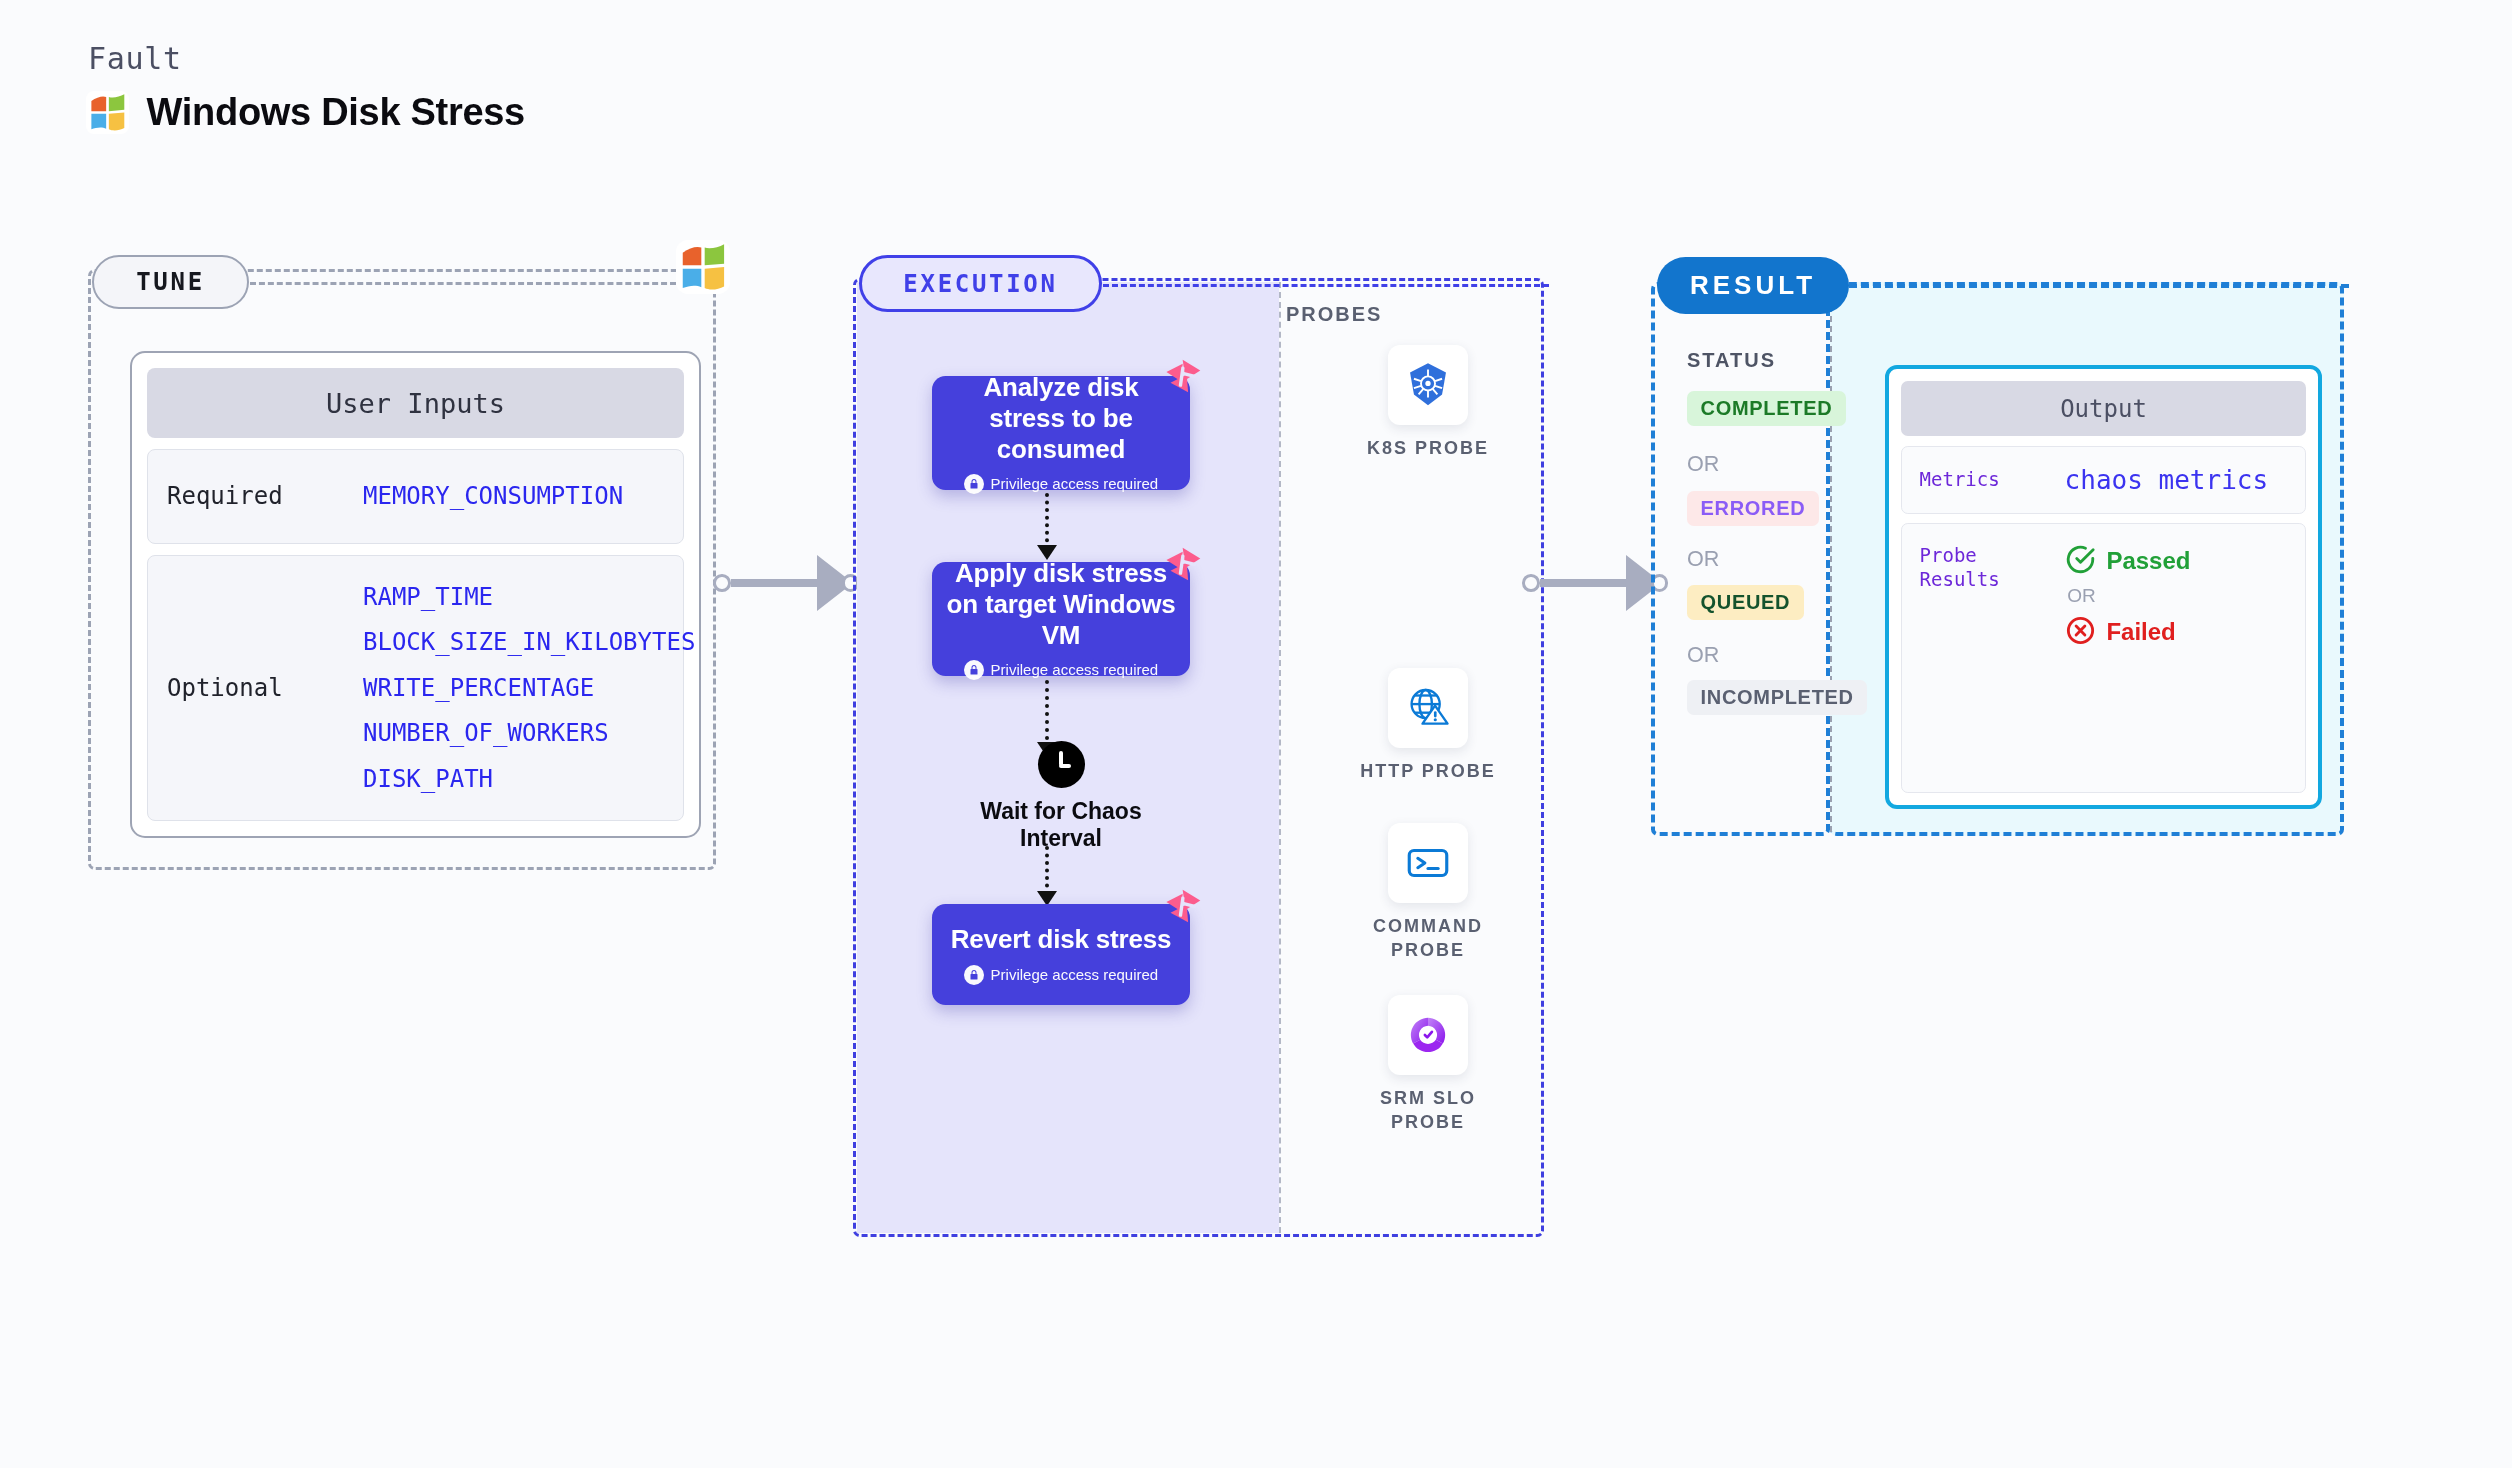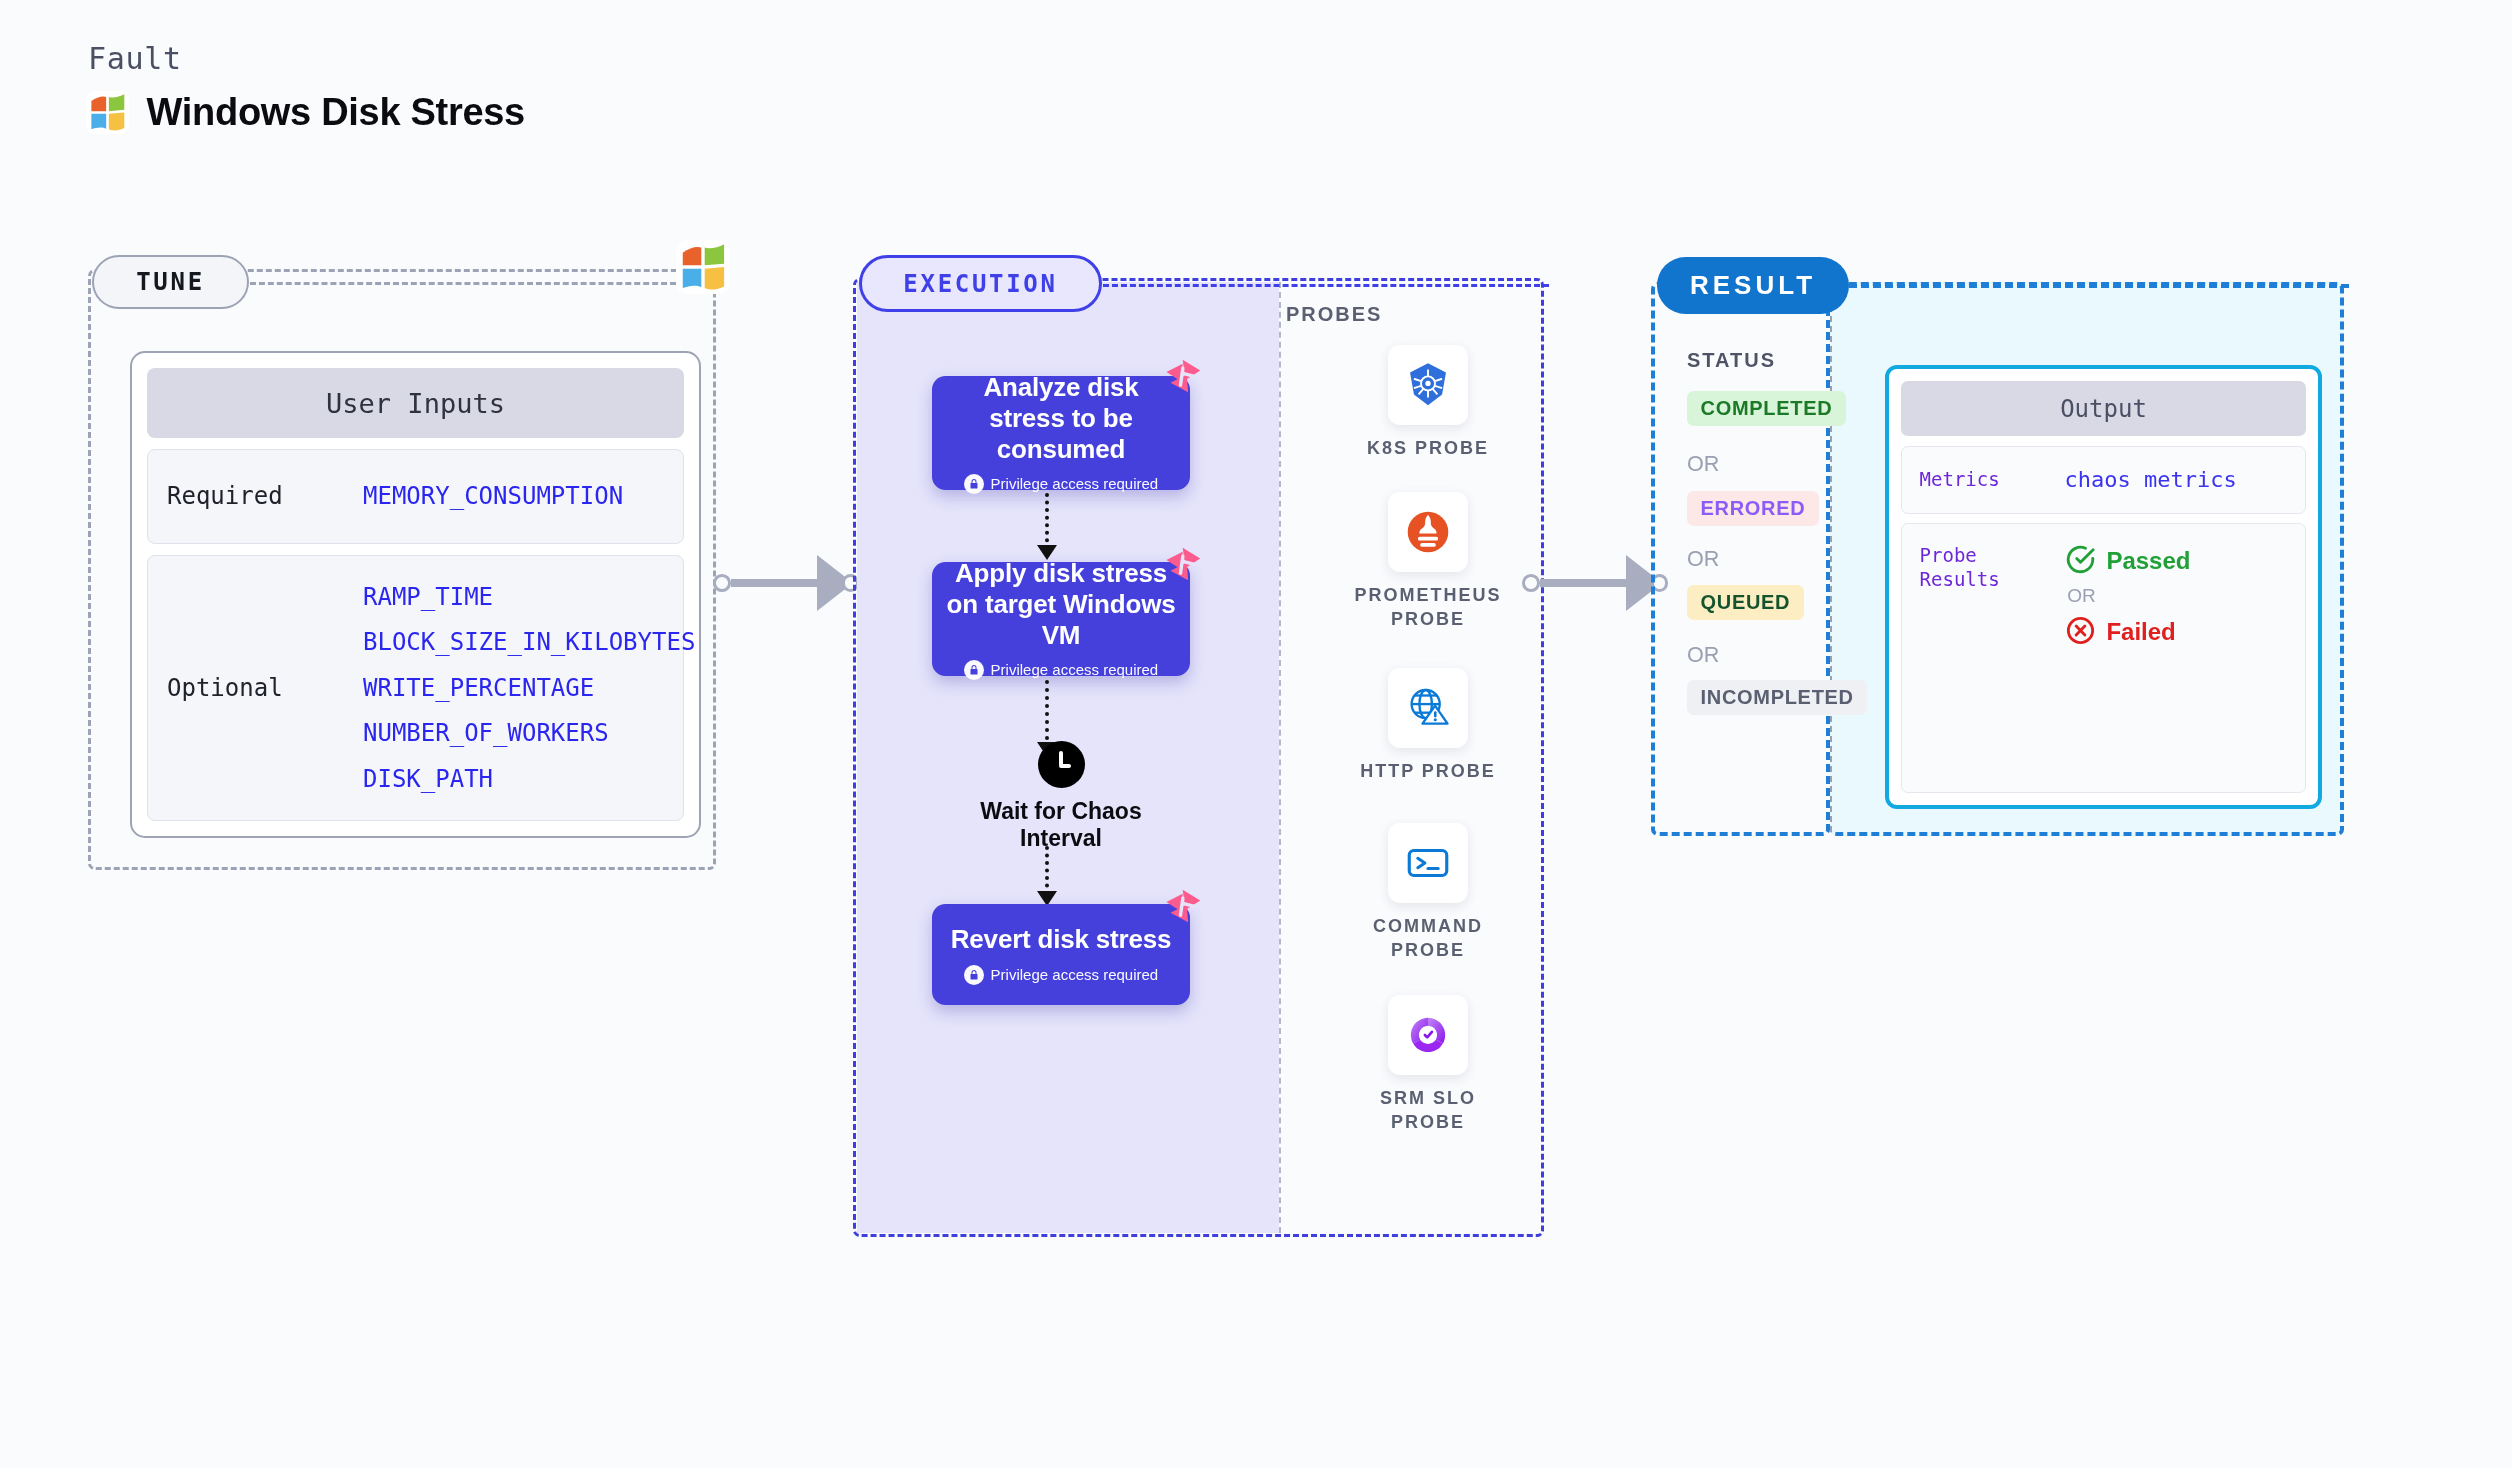--- a/index.html
+++ b/index.html
@@ -254,21 +254,21 @@
     flex: 1; background: #fafbfd; border: 1.4px solid #e5e7ee;
     border-radius: 6.8px; display: flex; align-items: flex-start; padding: 20px 17.6px;
   }
   .out-key {
     font-family: "DejaVu Sans Mono", monospace;
     font-size: 19px; color: #6d28d9; width: 145px; flex: none;
     line-height: 1.25;
   }
   .out-val-link {
     font-family: "DejaVu Sans Mono", monospace;
-    font-size: 22px; color: #3b33f0;
+    font-size: 26px; color: #3b33f0;
   }
   .res-list { display: flex; flex-direction: column; gap: 8px; }
   .res-item { display: flex; align-items: center; gap: 10.8px; }
   .res-text { font-size: 24px; font-weight: 700; }
   .res-or { font-size: 19px; color: #9aa0b1; margin-left: 2.7px; }
 
   
   .connector { position: absolute; display: flex; align-items: center; }
   .conn-dot {
     width: 17.6px; height: 17.6px; border-radius: 50%;
@@ -450,31 +450,20 @@
           <line x1="23" y1="33" x2="14" y2="36"></line>
           <line x1="20" y1="44" x2="26" y2="37"></line>
           <line x1="44" y1="44" x2="38" y2="37"></line>
         </g>
         <circle cx="32" cy="30" r="3.4" fill="#ffffff"></circle>
       </svg>
     </span>
     <span class="probe-label">K8S PROBE</span>
   </div>
 
-  <div class="probe" id="probe1">
-    <span class="probe-tile">
-      <svg width="50" height="50" viewBox="0 0 64 64">
-        <circle cx="32" cy="32" r="26" fill="#e75225"></circle>
-        <path d="M32 10 c6 7, 2 11, 5 15 c2 3, 6 3, 6 9 H21 c0-6, 4-6, 6-9 c3-4, -1-8, 5-15z" fill="#ffffff"></path>
-        <rect x="19" y="38" width="26" height="5" rx="2.5" fill="#ffffff"></rect>
-        <rect x="22" y="46" width="20" height="5" rx="2.5" fill="#ffffff"></rect>
-      </svg>
-    </span>
-    <span class="probe-label">PROMETHEUS PROBE</span>
-  </div>
 
   <div class="probe" id="probe2">
     <span class="probe-tile">
       <svg width="50" height="50" viewBox="0 0 64 64">
         <g stroke="#0b7ad6" stroke-width="3" fill="none">
           <circle cx="29" cy="27" r="18"></circle>
           <ellipse cx="29" cy="27" rx="8" ry="18"></ellipse>
           <line x1="11" y1="27" x2="47" y2="27"></line>
           <line x1="14" y1="16" x2="44" y2="16"></line>
           <line x1="14" y1="38" x2="44" y2="38"></line>

